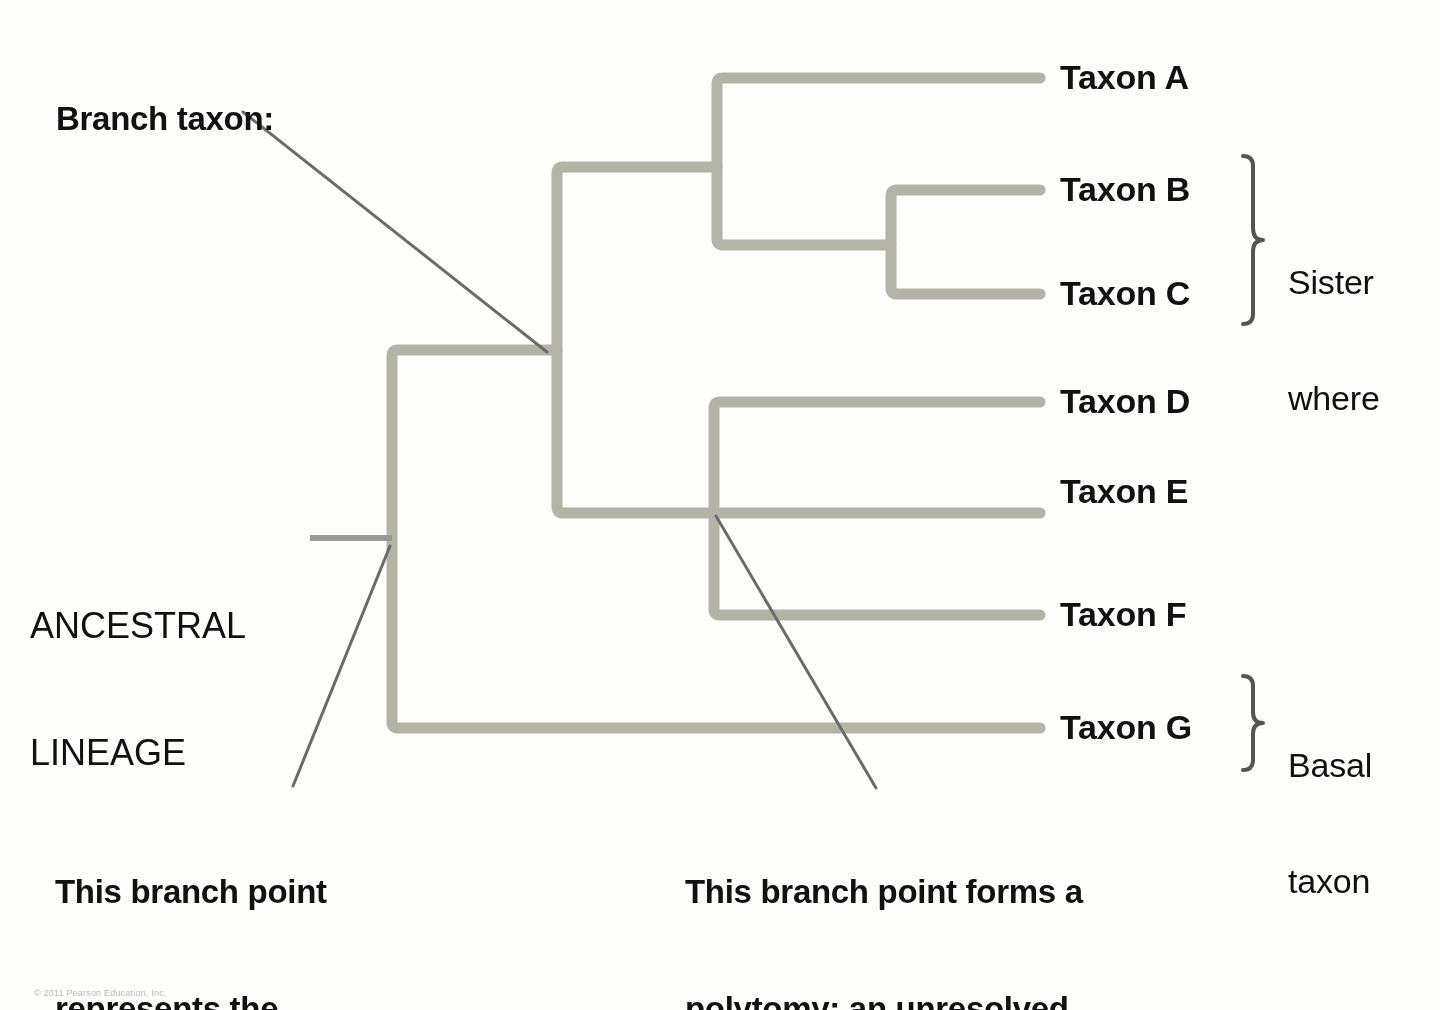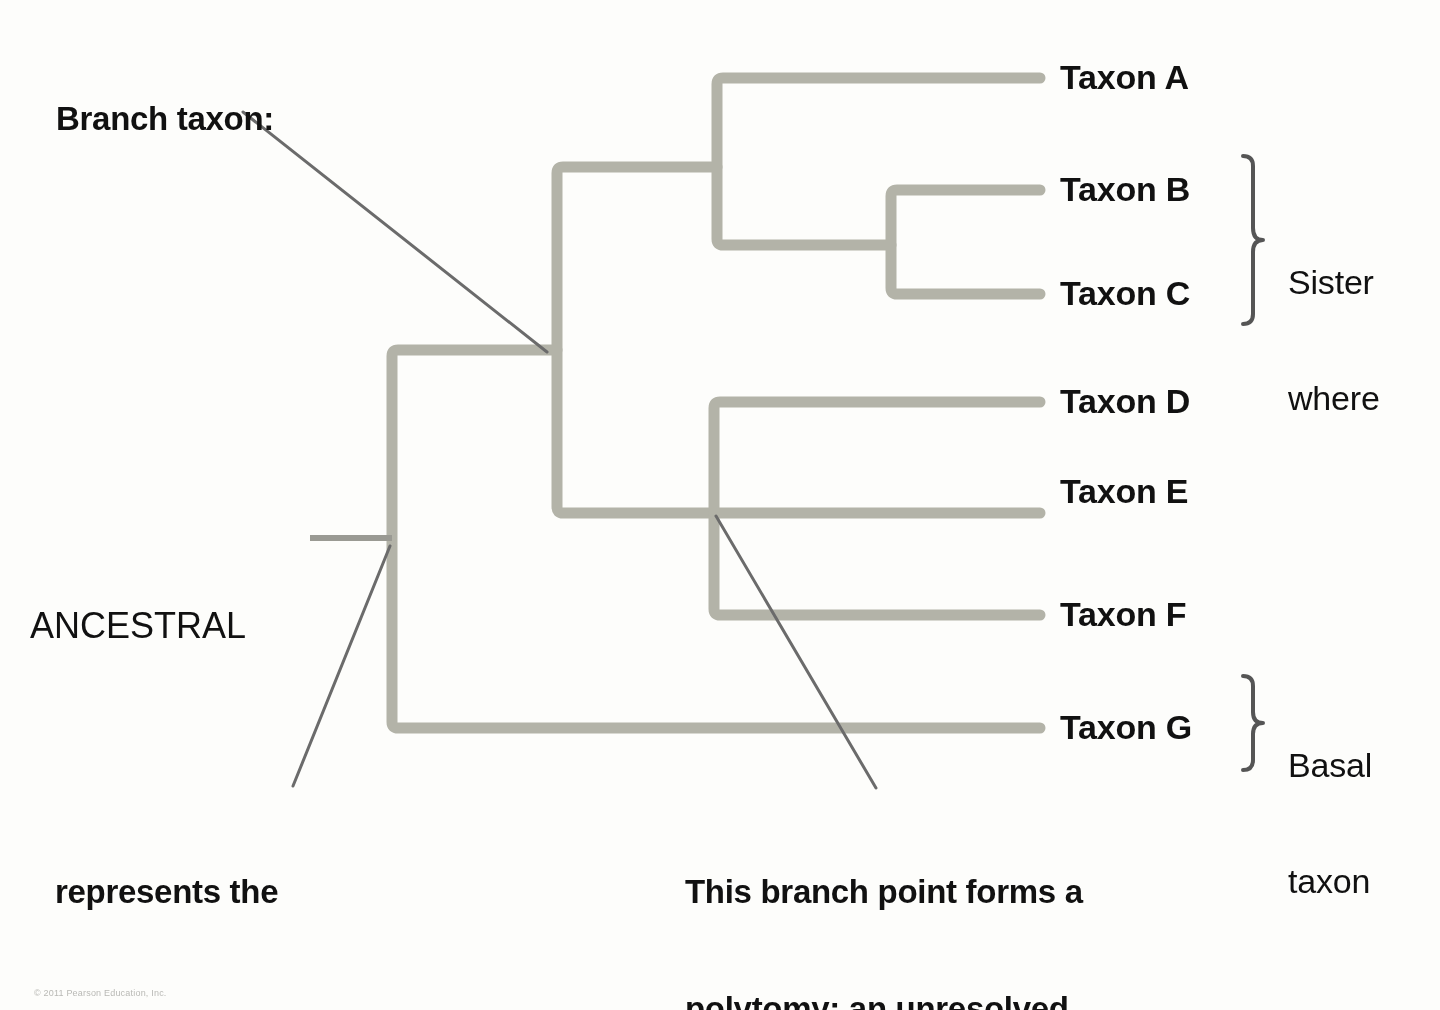--- a/index.html
+++ b/index.html
@@ -97,23 +97,25 @@
       <path d="M 1243,676 Q 1253,676 1253,686 L 1253,712 Q 1253,723 1263,723 Q 1253,723 1253,734 L 1253,760 Q 1253,770 1243,770"></path>
     </g>
   </svg>
 
   <div class="lbl callout" style="left:56px; top:22px;">
     <div>Branch taxon:</div>
   </div>
 
   <div class="lbl ancestral" style="left:30px; top:520px;">
     <div>ANCESTRAL</div>
+    <div>LINEAGE</div>
   </div>
 
   <div class="lbl callout" style="left:55px; top:795px;">
+    <div>This branch point</div>
     <div>represents the</div>
     
     
   </div>
 
   <div class="lbl callout" style="left:685px; top:795px;">
     <div>This branch point forms a</div>
     <div>polytomy: an unresolved</div>
     
   </div>

